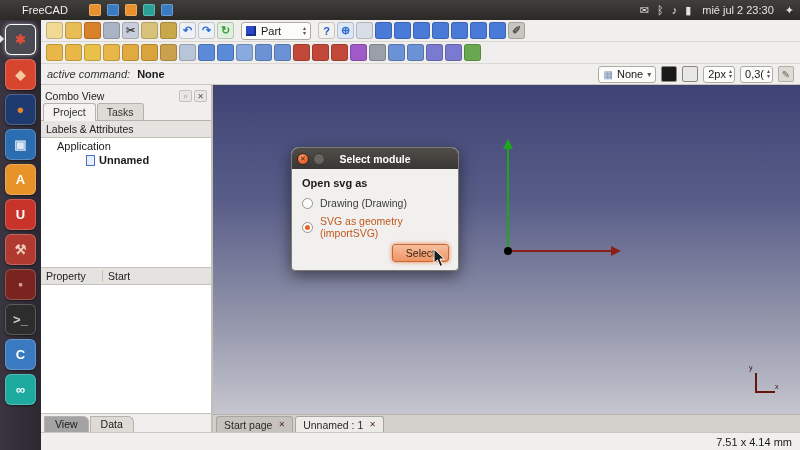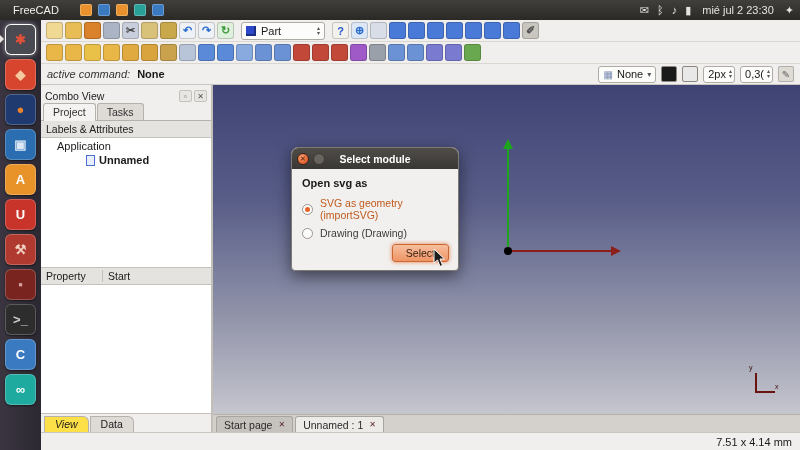--- a/index.html
+++ b/index.html
@@ -3,21 +3,21 @@
 <meta charset="utf-8">
 <style>
   * { margin:0; padding:0; box-sizing:border-box; }
   body { font-family:"Liberation Sans", sans-serif; background:#000; }
   #app { position:relative; width:800px; height:450px; background:#f0efed; overflow:hidden; font-size:11px; color:#1a1a1a; }
 
   
   .top-panel { position:absolute; left:0; top:0; width:800px; height:20px;
     background:linear-gradient(#413f3c,#2b2926); color:#e6e3df;
     display:flex; align-items:center; padding:0 6px; gap:7px; z-index:40; }
-  .panel-title { margin-left:7px; color:#f2f0ec; }
+  .panel-title { margin-left:16px; color:#f2f0ec; }
   .tray { display:flex; gap:6px; margin-left:14px; }
   .tray-ic { width:12px; height:12px; border-radius:2px; box-shadow:inset 0 0 0 1px rgba(255,255,255,.25); }
   .panel-spacer { flex:1; }
   .indicators { display:flex; gap:8px; align-items:center; }
   .ind { font-size:11px; color:#e6e3df; }
   .panel-clock { margin:0 4px; }
 
   
   .launcher { position:absolute; left:0; top:20px; width:41px; height:430px;
     background:linear-gradient(90deg,#3a3540,#2c2832); z-index:30; }
@@ -31,21 +31,21 @@
 
   
   .toolbar1 { position:absolute; left:41px; top:20px; width:759px; height:22px; background:#f0efed;
     border-bottom:1px solid #dbd8d2; display:flex; align-items:center; padding-left:5px; z-index:20; }
   .toolbar2 { position:absolute; left:41px; top:42px; width:759px; height:22px; background:#f0efed;
     border-bottom:1px solid #dbd8d2; display:flex; align-items:center; padding-left:5px; z-index:20; }
   .tbrow { display:flex; gap:2px; align-items:center; }
   .tbicon { width:17px; height:17px; border-radius:3px; box-shadow:inset 0 0 0 1px rgba(0,0,0,.18);
     display:flex; align-items:center; justify-content:center; font-size:11px; font-weight:bold; }
   .wb { height:18px; background:#fcfcfb; border:1px solid #aeaba4; border-radius:3px;
-    display:flex; align-items:center; gap:5px; padding:0 4px; margin:0 7px; width:84px; }
+    display:flex; align-items:center; gap:5px; padding:0 4px; margin:0 7px; width:70px; }
   .wb-cube { width:10px; height:10px; background:#2b48c8; box-shadow:inset -2px -2px 0 rgba(0,0,0,.35); }
   .wb-label { flex:1; }
   .wb-arrows { display:flex; flex-direction:column; font-size:6px; line-height:5px; color:#555; }
 
   
   .cmdbar { position:absolute; left:41px; top:64px; width:759px; height:21px; background:#f0efed;
     border-bottom:1px solid #c9c6c0; display:flex; align-items:center; padding:0 6px; gap:5px; z-index:20; }
   .cmd-label { color:#333;font-style:italic; }
   .cmd-value { font-weight:bold; margin-left:2px; }
   .cmd-spacer { flex:1; }
@@ -80,21 +80,21 @@
   .tree-row { display:flex; align-items:center; gap:4px; padding:1px 16px; }
   .tree-row.child { padding-left:16px; font-weight:bold;margin-left:29px; }
   .doc-icon { width:9px; height:11px; background:#e8eefc; border:1px solid #4a6fd0; }
   .prop-hdr { display:flex; height:17px; background:#e5e3df; border-bottom:1px solid #c5c2bc; align-items:center; font-size:10.5px; }
   .prop-col { padding:0 5px; }
   .prop-col:first-child { width:62px; border-right:1px solid #c5c2bc; }
   .prop-body { flex:1; background:#fff; border-bottom:1px solid #c5c2bc; }
   .combo-bottom { height:18px; display:flex; align-items:flex-end; padding-left:3px; gap:1px; }
   .btab { padding:1px 10px 2px 10px; font-size:10.5px; border:1px solid #b5b2ac; border-bottom:none;
     border-radius:0 6px 0 0; background:#dedbd6; }
-  .btab.active { background:#fde047;font-style:italic; }
+  .btab.active { background:#a3a3a3; }
 
   
   .viewport { position:absolute; left:213px; top:85px; width:587px; height:329px;
     background:linear-gradient(180deg,#3e4374 0%,#585d88 35%,#9496ab 72%,#c6c6cf 100%); z-index:5; }
   .y-axis { position:absolute; left:294px; top:63px; width:2px; height:103px; background:#1ea51e; }
   .y-arrow { position:absolute; left:290px; top:54px; border-left:5px solid transparent;
     border-right:5px solid transparent; border-bottom:10px solid #1ea51e; }
   .x-axis { position:absolute; left:296px; top:165px; width:103px; height:2px; background:#8b1f1a; }
   .x-arrow { position:absolute; left:398px; top:161px; border-top:5px solid transparent;
     border-bottom:5px solid transparent; border-left:10px solid #8b1f1a; }
@@ -360,30 +360,30 @@
       <span class="dlg-btn close">✕</span>
       <span class="dlg-btn blank"></span>
       <span class="dlg-title-text">Select module</span>
     </div>
     <div class="dlg-body">
       <div class="dlg-heading">Open svg as</div>
       <div>
 
       <div class="dlg-option">
           <span class="radio">
+            <span class="radio-dot" style="background: rgb(253, 253, 252);"></span>
+          </span>
+          <span style="color: rgb(60, 60, 60);">Drawing (Drawing)</span>
+        </div>
+          <div class="dlg-option">
+          <span class="radio">
             <span class="radio-dot" style="background: rgb(232, 99, 42);"></span>
           </span>
           <span style="color: rgb(192, 90, 30);">SVG as geometry (importSVG)</span>
         </div>
-          <div class="dlg-option">
-          <span class="radio">
-            <span class="radio-dot" style="background: rgb(253, 253, 252);"></span>
-          </span>
-          <span style="color: rgb(60, 60, 60);">Drawing (Drawing)</span>
-        </div>
         </div>
       <button class="select-btn">Select</button>
     </div>
   </div>
 
   <svg class="cursor" width="14" height="20" viewBox="0 0 14 20">
     <path d="M1,1 L1,15 L4.5,12 L7,18.5 L9.6,17.3 L7,11 L11.5,11 Z" fill="#1d1d1d" stroke="#ffffff" stroke-width="1"></path>
   </svg>
 
   <div class="doctabs">

